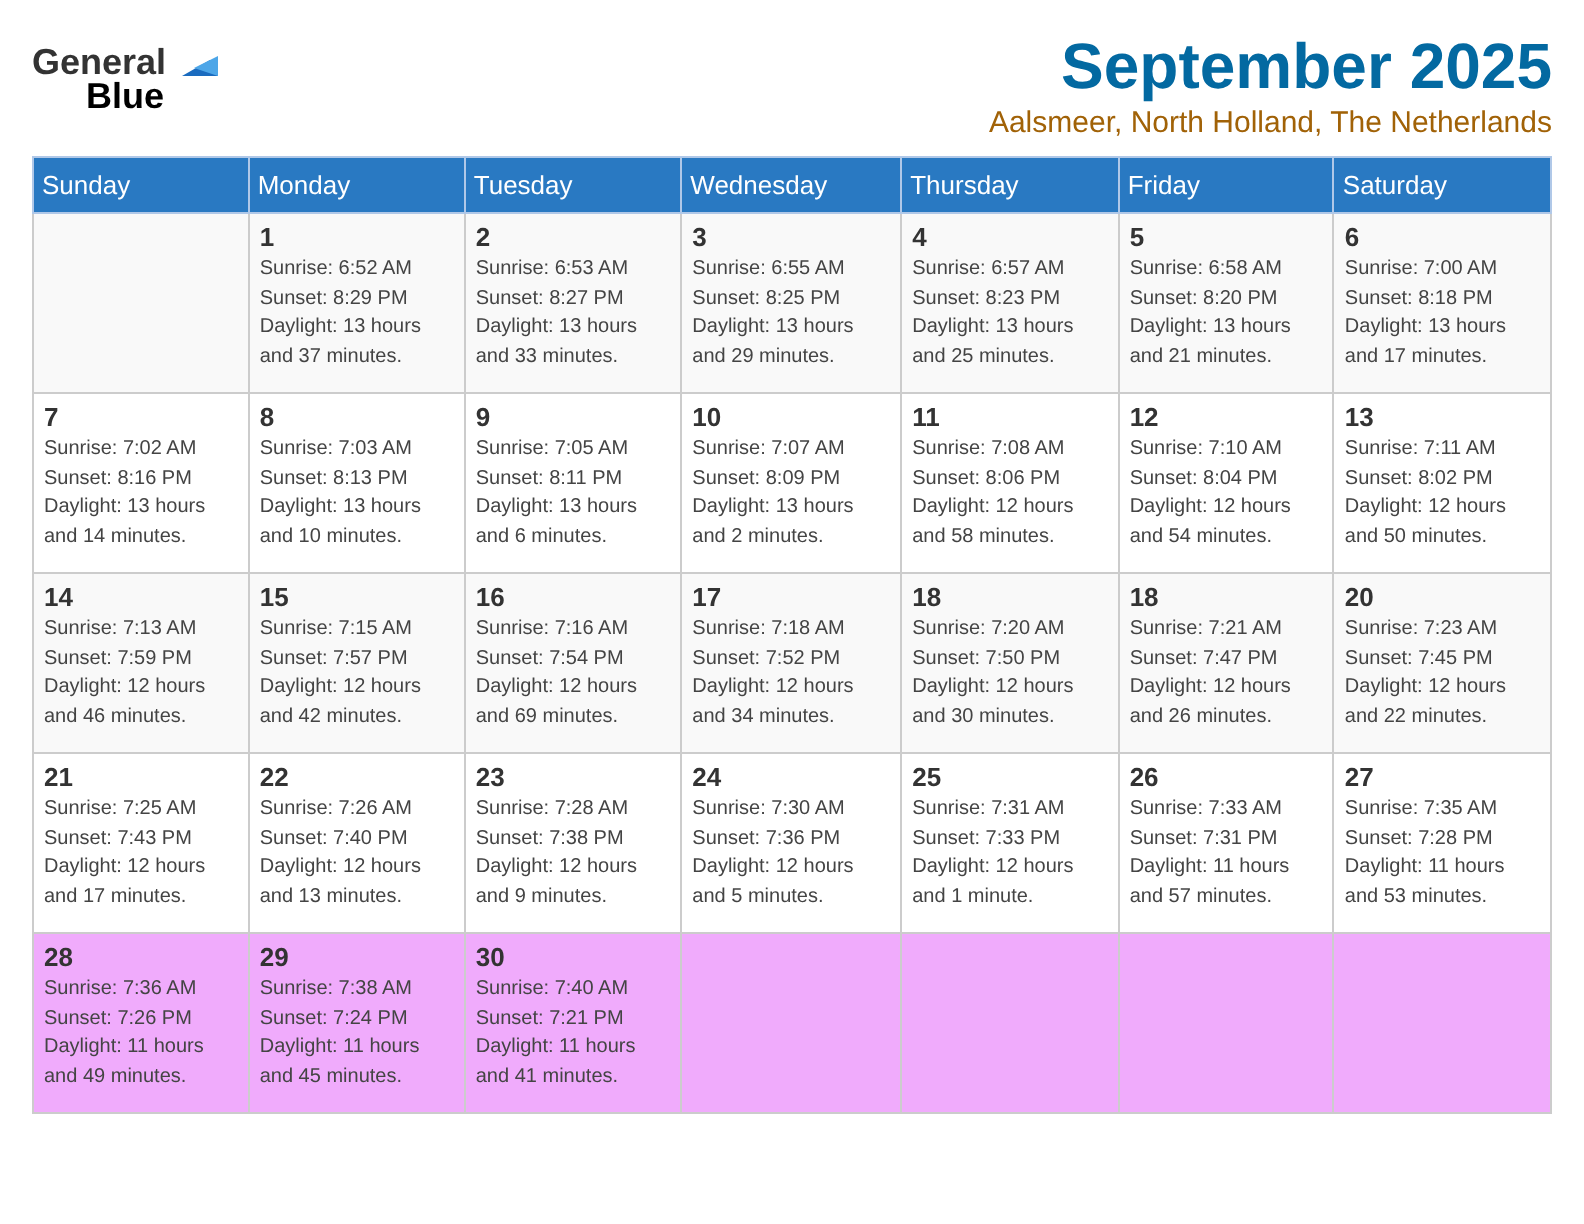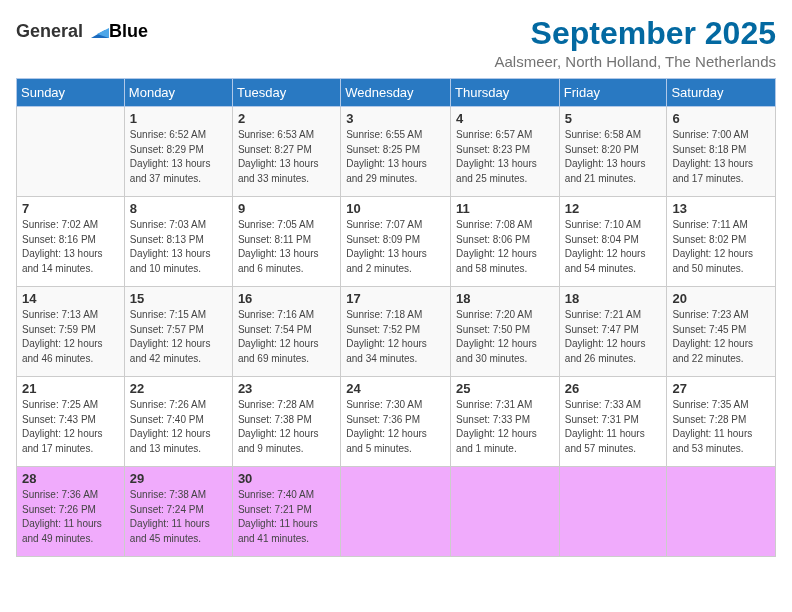--- a/index.html
+++ b/index.html
@@ -11,41 +11,41 @@
       padding: 16px;
     }
     .header {
       display: flex;
       align-items: flex-start;
       justify-content: space-between;
       margin-bottom: 4px;
     }
     .logo {
       display: flex;
-      flex-direction: row;
-      align-items: flex-end;
+      flex-direction: column;
+      align-items: center;
       padding-top: 4px;
     }
     .logo-row {
       display: flex;
       align-items: center;
       gap: 2px;
     }
     .title-block {
       text-align: right;
     }
     .month-title {
       font-size: 32px;
       font-weight: bold;
       color: #0369a1;
       line-height: 1.1;
     }
     .location {
       font-size: 15px;
-      color: #737373;
+      color: #a16207;
       margin-top: 2px;
     }
     table {
       width: 100%;
       border-collapse: collapse;
       margin-top: 8px;
     }
     thead tr th {
       background-color: #2979c2;
       color: #fff;

